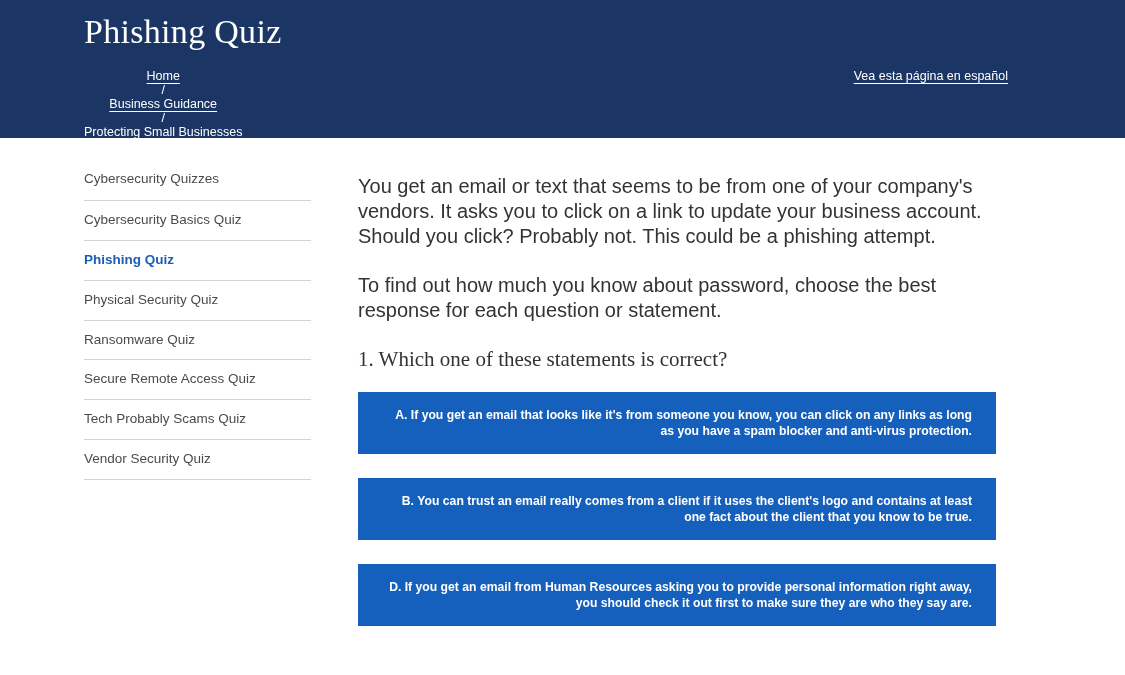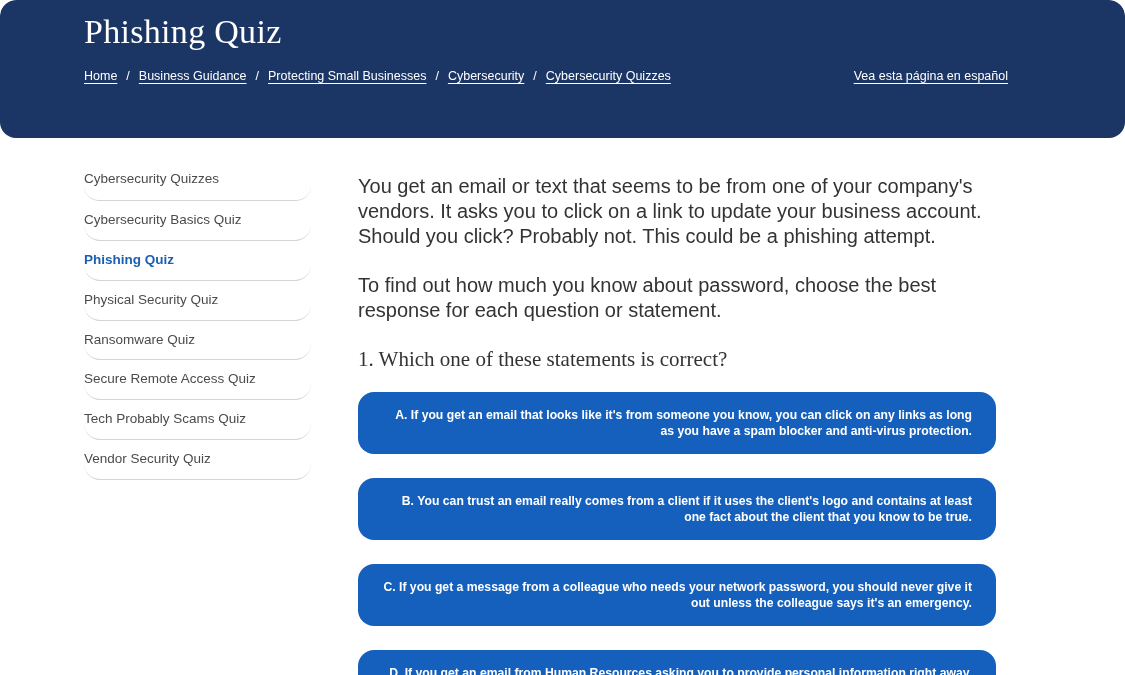--- a/index.html
+++ b/index.html
@@ -1,15 +1,15 @@
 <!DOCTYPE html>
 <html><head>
 <meta charset="utf-8">
 <style>
-  * { box-sizing: border-box; border-radius: 16px; }
+  * { box-sizing: border-box; }
   html, body {
     margin: 0;
     padding: 0;
     width: 1125px;
     height: 675px;
     background: #ffffff;
     font-family: "Liberation Sans", sans-serif;
     overflow: hidden;
   }
   .page {
@@ -39,20 +39,21 @@
   }
   .breadcrumb {
     position: absolute;
     left: 84px;
     top: 69px;
     display: flex;
     align-items: center;
     gap: 0;
     font-size: 12.5px;
     color: #ffffff;
+    flex-direction: column;
   }
   .breadcrumb a {
     color: #ffffff;
     text-decoration: underline;
     text-underline-offset: 3px;
     white-space: nowrap;
   }
   .breadcrumb .sep {
     color: #ffffff;
     padding: 0 9px;
@@ -193,24 +194,20 @@
       <div class="answers">
         <button class="answer">
           <span><span class="lt">A.</span>
           <span class="txt">If you get an email that looks like it's from someone you know, you can click on any links as long as you have a spam blocker and anti-virus protection.</span></span>
         </button>
         <button class="answer">
           <span><span class="lt">B.</span>
           <span class="txt">You can trust an email really comes from a client if it uses the client's logo and contains at least one fact about the client that you know to be true.</span></span>
         </button>
         <button class="answer">
-          <span><span class="lt">C.</span>
-          <span class="txt">If you get a message from a colleague who needs your network password, you should never give it out unless the colleague says it's an emergency.</span></span>
-        </button>
-        <button class="answer">
           <span><span class="lt">D.</span>
           <span class="txt">If you get an email from Human Resources asking you to provide personal information right away, you should check it out first to make sure they are who they say are.</span></span>
         </button>
       </div>
     </div>
 
   </div>
 </div>
 
 </body></html>

